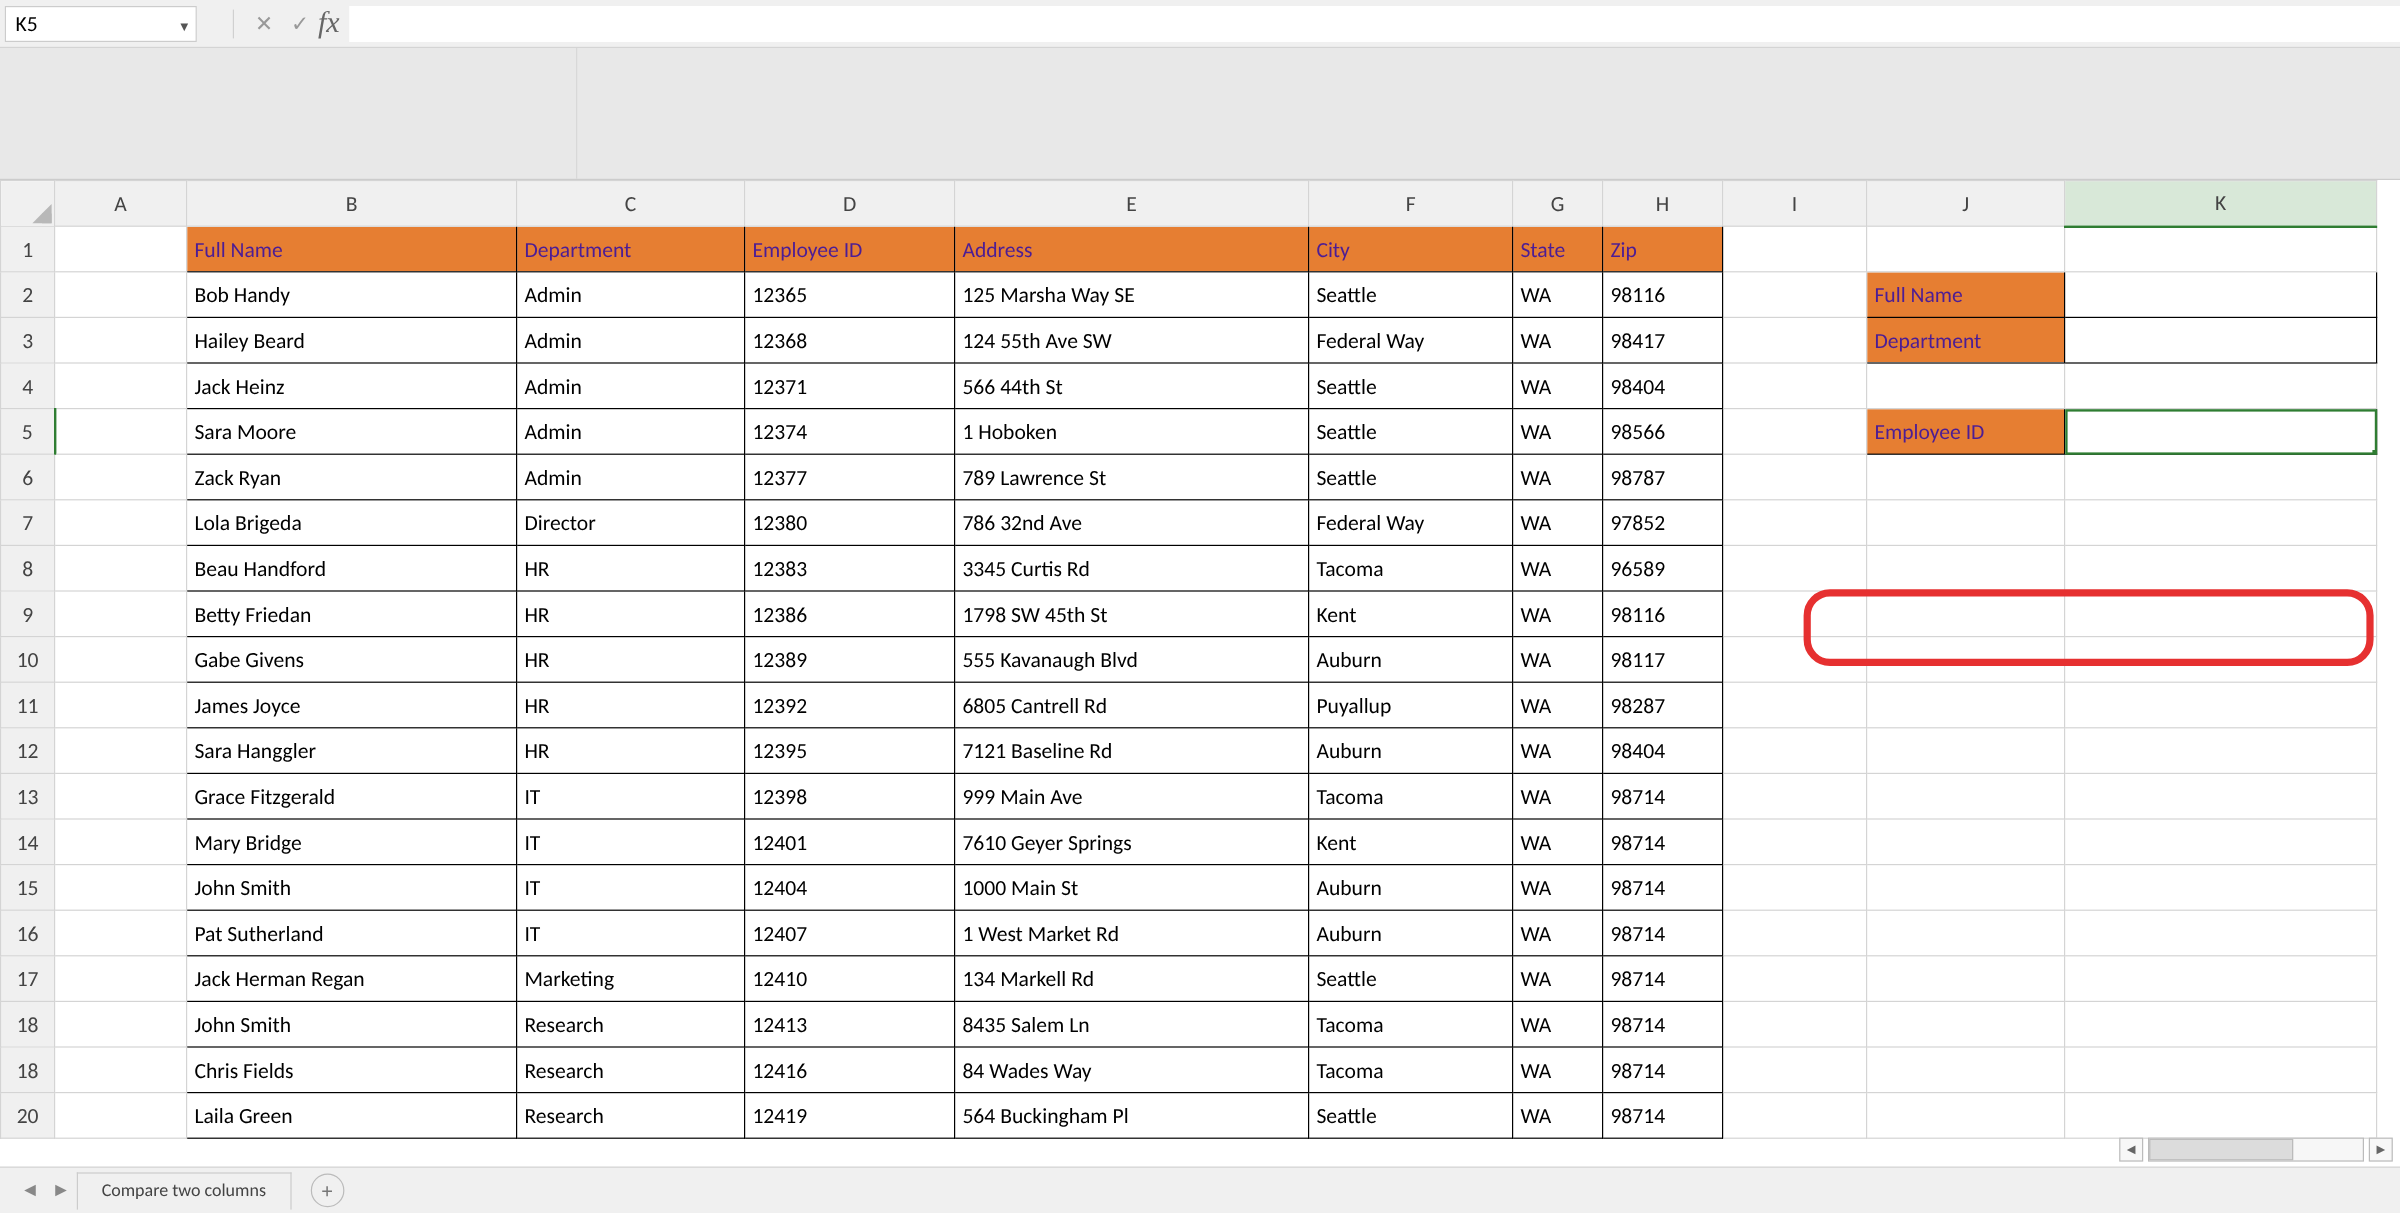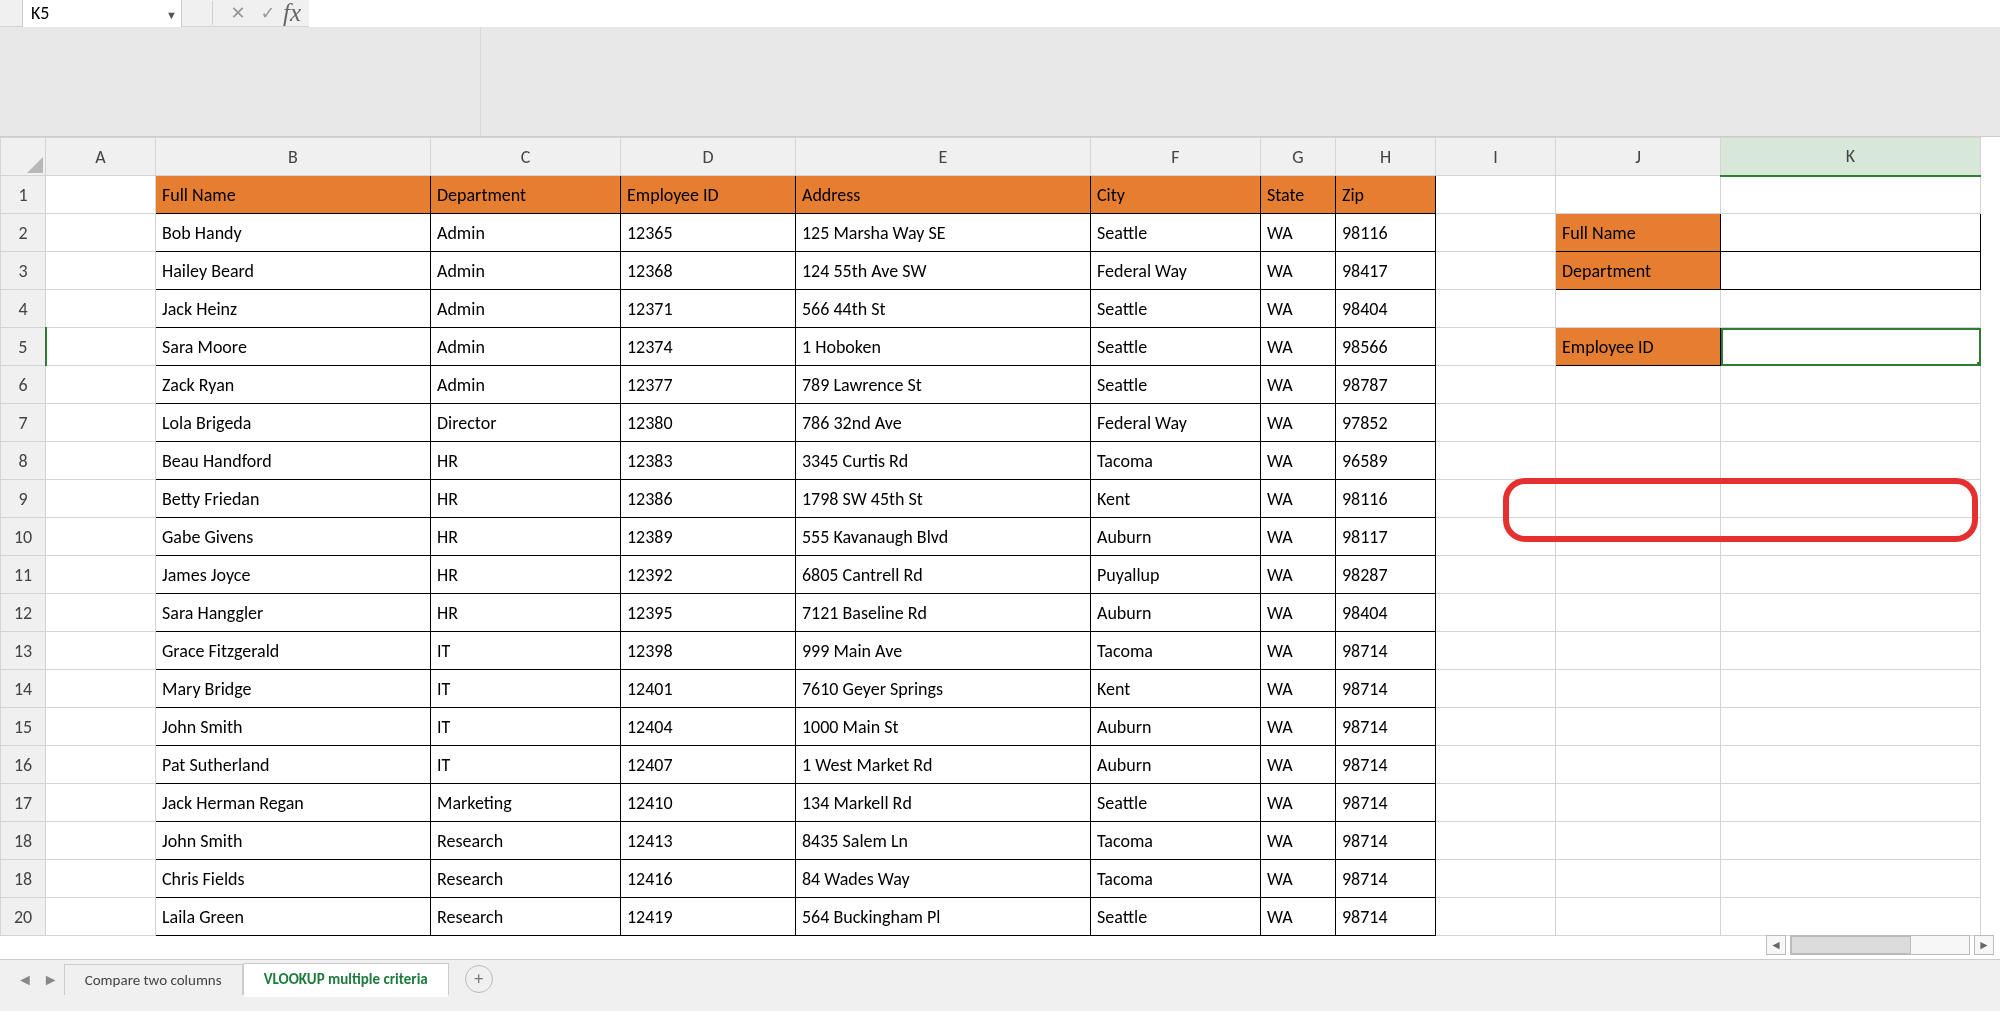--- a/index.html
+++ b/index.html
@@ -8,23 +8,23 @@
       background: #f0f0f0;
       font-size: 18px;
       overflow: hidden;
       width: 2000px;
       height: 1011px;
     }
     .formula-bar {
       display: flex;
       align-items: center;
       background: #f0f0f0;
-      height: 27px;
+      height: 40px;
       border-bottom: 1px solid #d4d4d4;
-      padding-left: 22px;
+      padding-left: 4px;
     }
     .name-box {
       width: 160px;
       height: 30px;
       background: white;
       border: 1px solid #ccc;
       display: flex;
       align-items: center;
       padding: 0 8px;
       margin-right: 20px;
@@ -112,21 +112,21 @@
       border-right-color:#b8b8b8;
       border-bottom-color:#b8b8b8;
     }
     .row-head {
       background: #f0f0f0 !important;
       text-align: center !important;
       color: #444;
     }
     .hdr {
       background: #e67e32 !important;
-      color: #000000;
+      color: #4c1d95;
       border: 1px solid #000 !important;
     }
     .bordered {
       border: 1px solid #000 !important;
     }
     .num {
       text-align: left;
     }
     .sel-col th.selcol {
       background: #d8e8d8;
@@ -577,15 +577,14 @@
         <div class="thumb"></div>
       </div>
     <div class="btn">►</div>
   </div>
 </div>
 
 <div class="tabs-bar">
   <span class="tab-nav">◄</span>
   <span class="tab-nav">►</span>
   <div class="tab">Compare two columns</div>
-  <div class="tab active">VLOOKUP multiple criteria</div>
   <div class="tab-add">+</div>
 </div>
 
 </body></html>

